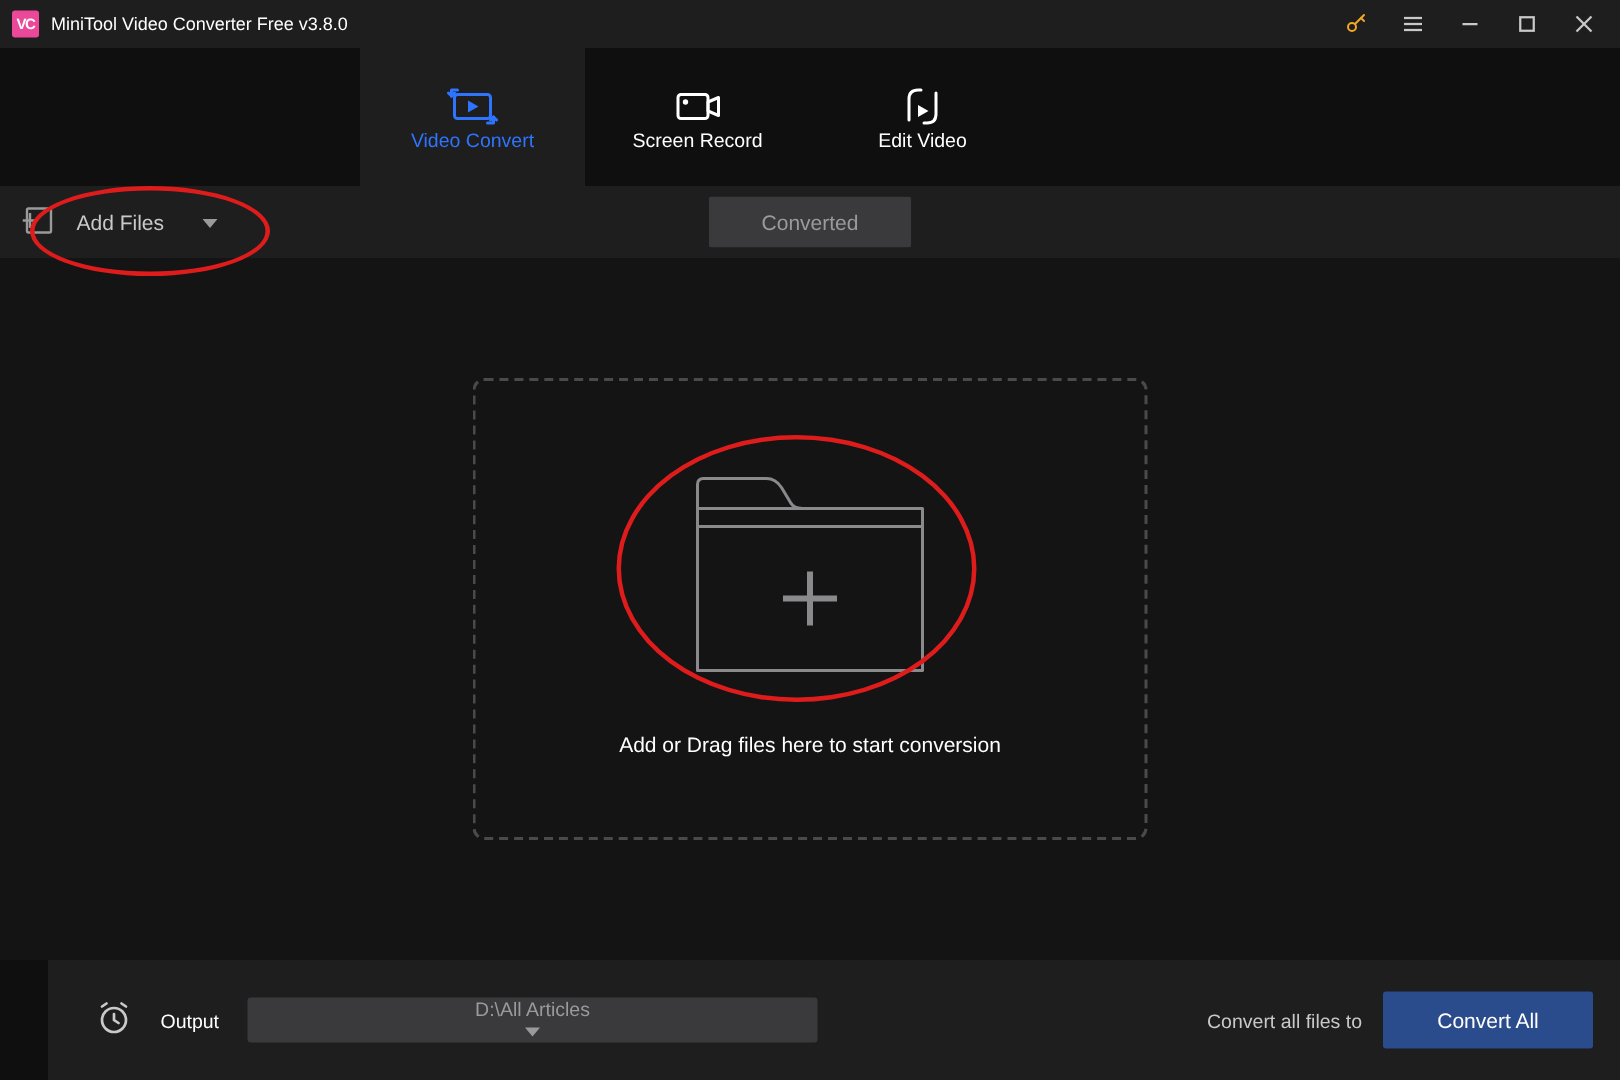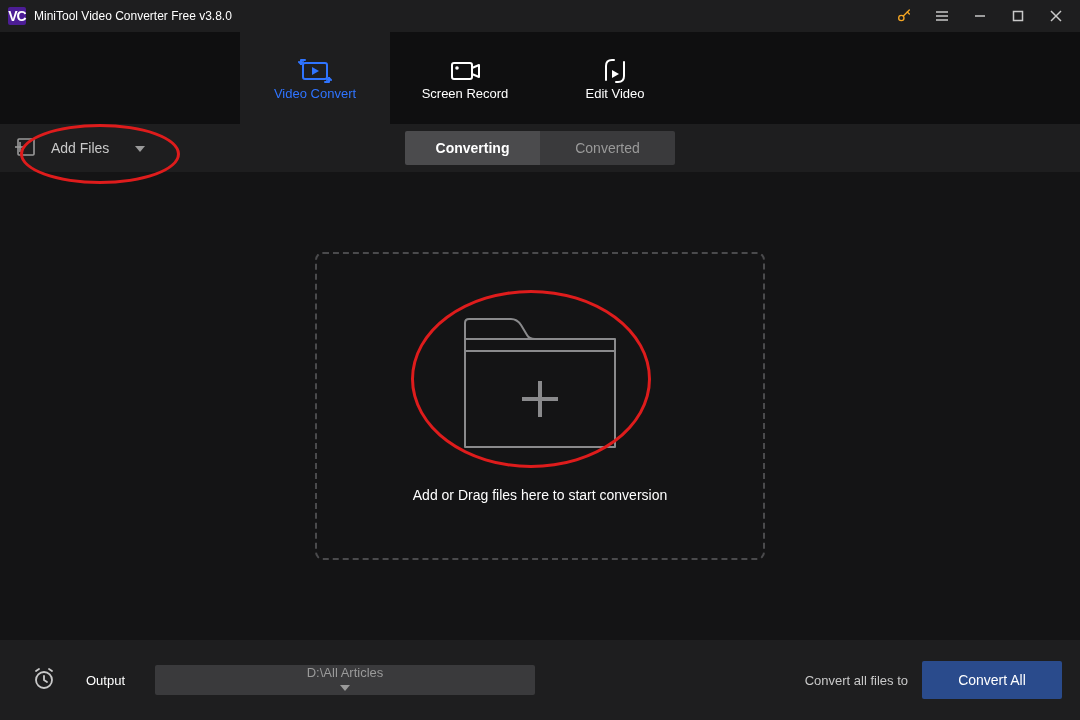--- a/index.html
+++ b/index.html
@@ -32,23 +32,23 @@
   .titlebar {
     display:flex; align-items:center;
     height:32px;
     padding:0 6px 0 8px;
     background: var(--bg-panel);
     font-size:12px;
     color: var(--fg-bright);
   }
   .titlebar .logo {
     width:18px; height:18px;
-    background:#4c1d95; border-radius:2px;
+    background:#ec4899; border-radius:2px;
     display:flex; align-items:center; justify-content:center;
-    font-weight:bold; font-size:14px; color:#fff;
+    font-weight:bold; font-size:10px; color:#fff;
     margin-right:8px; letter-spacing:-1px;
   }
   .titlebar .spacer { flex:1; }
   .titlebar .win-icons { display:flex; align-items:center; gap:22px; padding-right:10px;}
   .titlebar .win-icon { width:16px; height:16px; display:flex; align-items:center; justify-content:center; cursor:pointer; }
   .titlebar svg { display:block; }
 
   
   .tabs {
     display:flex; height:92px;
@@ -116,22 +116,23 @@
   }
   .dropzone .folder { position:relative; }
   .dropzone .hint { font-size:14px; color: var(--fg-bright); }
 
   
   .footer {
     height:80px;
     background: var(--bg-panel);
     display:flex; align-items:center;
     padding:0 18px 0 32px;
-    gap:30px;
+    gap:19px;
     font-size:13px;
+    margin-left:32px;
   }
   .footer .outlabel { color: var(--fg-bright); }
   .selectbox {
     height:30px;
     background: var(--bg-btn);
     border-radius:2px;
     display:flex; align-items:center; justify-content:space-between;
     padding:0 10px;
     color: var(--fg-dim);
     font-size:13px;
@@ -252,23 +253,20 @@
     </span>
     <span>Add Files</span>
     <span class="caret">
       <svg width="10" height="8" viewBox="0 0 10 8">
           <polygon points="0,1 10,1 5,7" fill="#9a9a9a"></polygon>
         </svg>
     </span>
   </div>
 
   <div class="seg">
-    <div class="segbtn active">
-      <span>Converting</span>
-    </div>
     <div class="segbtn">
       <span>Converted</span>
     </div>
   </div>
 </div>
 
 <div class="main">
   <div class="dropzone">
     <span class="folder">
       <svg width="170" height="150" viewBox="0 0 170 150" fill="none" stroke="#8a8a8c" stroke-width="2" stroke-linejoin="round">

